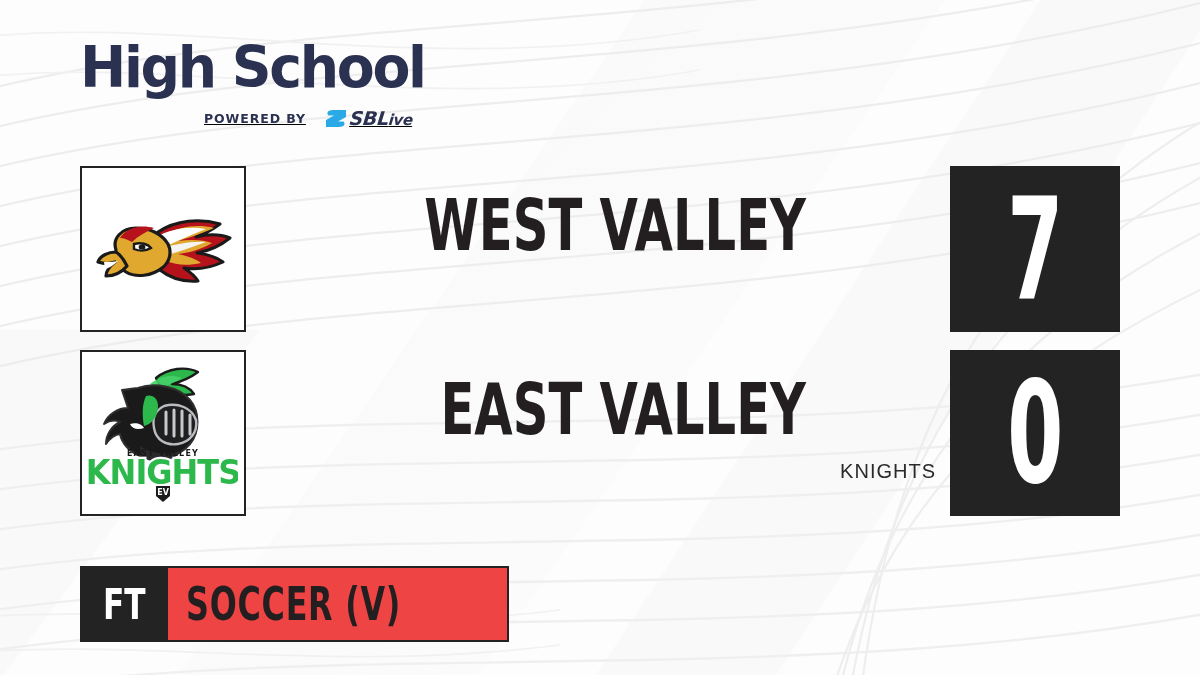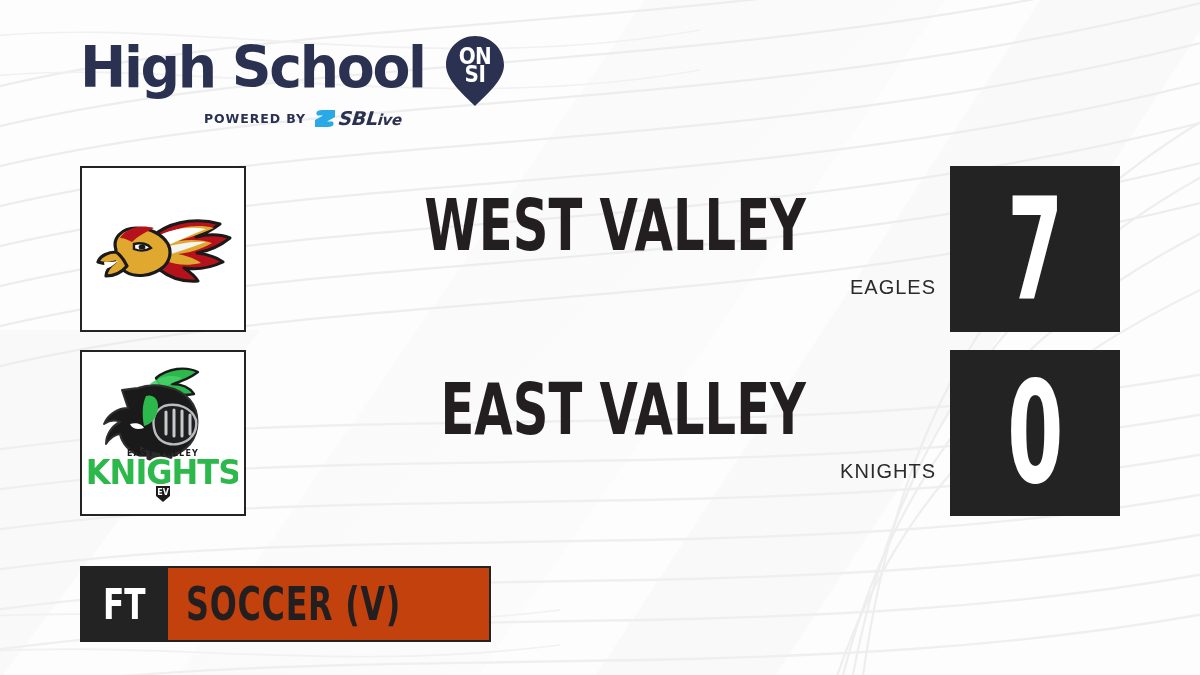--- a/index.html
+++ b/index.html
@@ -27,22 +27,22 @@
     font-size:57px;
     letter-spacing:-2.4px;
     color:#2b3150;
     line-height:62px;
     white-space:nowrap;
     transform:scaleX(0.97);
     transform-origin:left center;
   }
   .pin{position:relative;width:64px;height:74px;margin-left:8px;margin-top:-2px;flex:0 0 auto;}
   .brand-sub{
-    display:flex;align-items:center;gap:8px;
-    margin-top:5px;margin-left:124px;
+    display:flex;align-items:center;gap:19px;
+    margin-top:5px;margin-left:124px;text-decoration:underline;
   }
   .powered{
     font-family:"DejaVu Sans", sans-serif;
     font-weight:bold;font-size:12.5px;letter-spacing:0.9px;
     color:#2b3150;
   }
   .sblive{display:flex;align-items:center;gap:3px;}
   .sbl-mark{width:22px;height:19px;flex:0 0 auto;}
   .sbl-word{
     font-family:"DejaVu Sans", sans-serif;
@@ -108,25 +108,25 @@
     display:flex;align-items:center;justify-content:center;
     box-sizing:border-box;
   }
   .status-ft span{
     font-family:"DejaVu Sans", sans-serif;
     font-weight:bold;font-size:40px;color:#ffffff;
     transform:scaleX(0.78) scaleY(1.05);transform-origin:center;
     letter-spacing:0px;
   }
   .status-game{
-    height:76px;background:#c2410c;
+    height:76px;background:#ef4444;
     border:2px solid #232323;border-left:none;
     box-sizing:border-box;
     display:flex;align-items:center;
-    padding:0 12px 0 18px;
+    padding:0 30px 0 18px;
   }
   .status-game span{
     font-family:"DejaVu Sans", sans-serif;
     font-weight:bold;font-size:43px;color:#231f20;
     transform:scaleX(0.74) scaleY(1.06);transform-origin:left center;
     letter-spacing:1px;white-space:nowrap;
   }
 </style>
 </head>
 <body>
@@ -183,29 +183,20 @@
         <path d="M-40,80 C 160,50 420,120 700,70"></path>
         <path d="M-60,620 C 140,600 320,640 560,610"></path>
         <path d="M-60,655 C 140,635 320,675 560,645"></path>
       </g>
     </g>
   </svg>
 
   <div class="brand">
     <div class="brand-row">
       <div class="brand-word">High School</div>
-      <div class="pin">
-        <svg viewBox="0 0 64 74" width="64" height="74">
-          <path d="M32 2 C16 2 3 15 3 31 C3 46 20 60 32 72 C44 60 61 46 61 31 C61 15 48 2 32 2 Z" fill="#2b3150"></path>
-          <g fill="#ffffff" font-family="DejaVu Sans, sans-serif" font-weight="bold" text-anchor="middle">
-            <text x="32" y="30" font-size="20" letter-spacing="-0.5" transform="scale(1.0,1.12) translate(0,-3)">ON</text>
-            <text x="32" y="48" font-size="20" letter-spacing="-0.5" transform="scale(1.0,1.12) translate(0,-5)">SI</text>
-          </g>
-        </svg>
-      </div>
     </div>
     <div class="brand-sub">
       <div class="powered">POWERED BY</div>
       <div class="sblive">
         <svg class="sbl-mark" viewBox="0 0 22 19">
           <path d="M21 1 L8 1 C3 1 1 4 3.5 6.5 L9 6.5 L1 11 L1 18 L14 18 C19 18 21 15 18.5 12.5 L13 12.5 L21 8 Z" fill="#29a9e6"></path>
         </svg>
         <div class="sbl-word"><span>SBL</span><span class="lo">ive</span></div>
       </div>
     </div>
@@ -231,21 +222,20 @@
           <path d="M8 46 C13 46 18 46 22 45 C18 49 13 52 9 53 Z" fill="#ffffff"></path>
 
           <path d="M38 28 C45 26 52 28 55 32 C50 35 43 35 38 33 Z" fill="#ffffff" stroke="#1a1a1a" stroke-width="2.4"></path>
           <ellipse cx="46" cy="31" rx="3.4" ry="2.6" fill="#1a1a1a"></ellipse>
         </g>
       </svg>
     </div>
 
     <div class="team-text">
       <div class="team-name">WEST VALLEY</div>
-      <div class="team-mascot">EAGLES</div>
     </div>
 
     <div class="score-box">
       <div class="score-val">7</div>
     </div>
   </div>
 
   <div class="row r2">
     <div class="logo-box">
       <svg width="150" height="150" viewBox="0 0 150 150">

